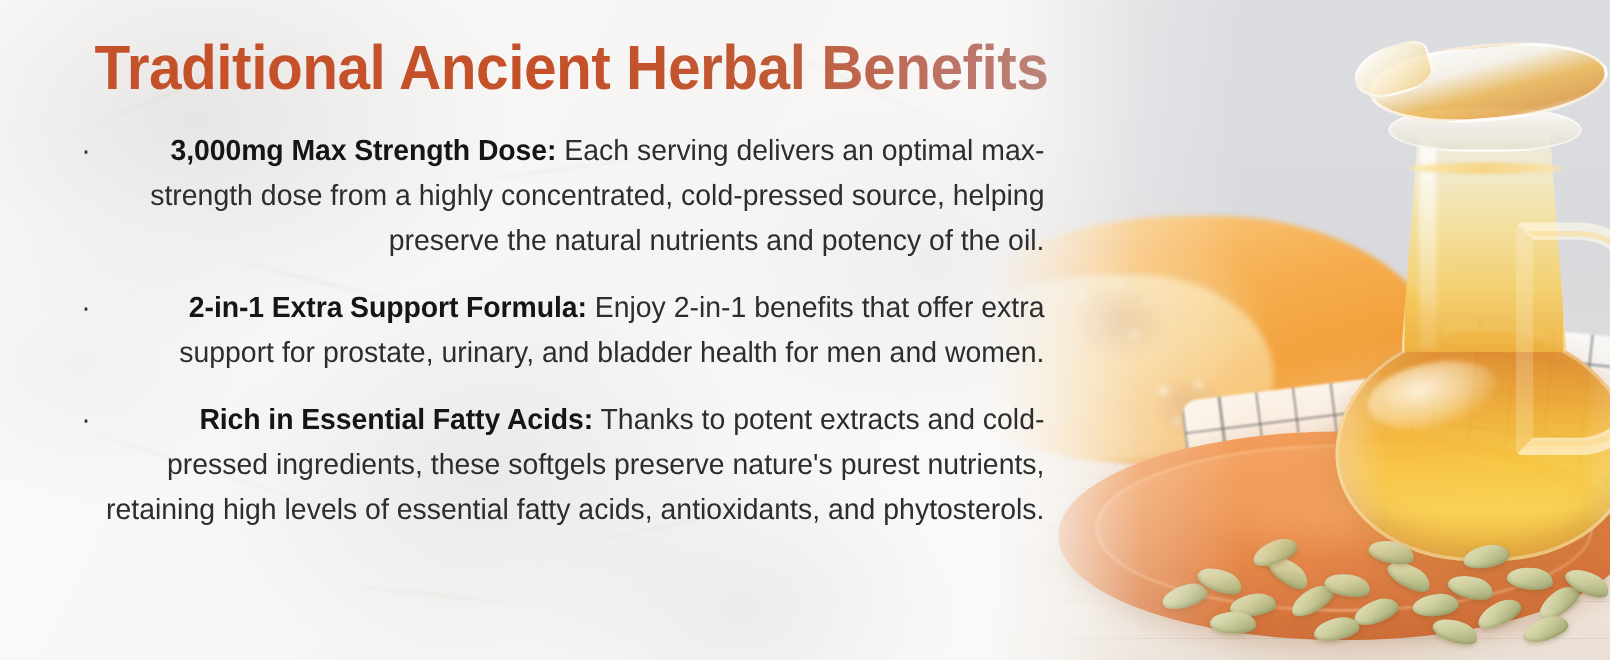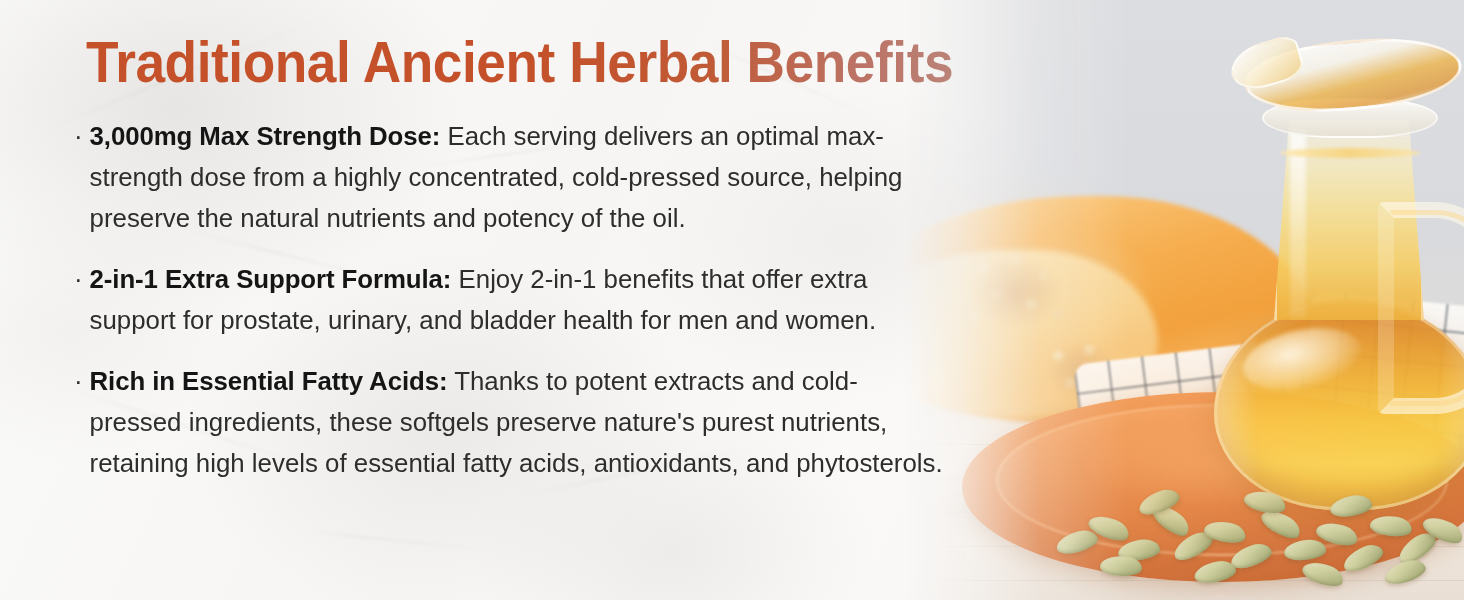--- a/index.html
+++ b/index.html
@@ -279,20 +279,21 @@
       radial-gradient(ellipse 240px 120px at 18% 44%, rgba(255,196,116,.14) 0%, rgba(255,255,255,0) 78%);
     pointer-events:none;
   }
 
   
   .content {
     position:absolute;
     left:0; top:0;
     width:1010px; height:600px;
     z-index:5;
+    text-align:right;
   }
 
   .headline {
     position:absolute;
     left:86px; top:33px;
     font-size:57px;
     font-weight:700;
     letter-spacing:-.5px;
     line-height:1.05;
     white-space:nowrap;

